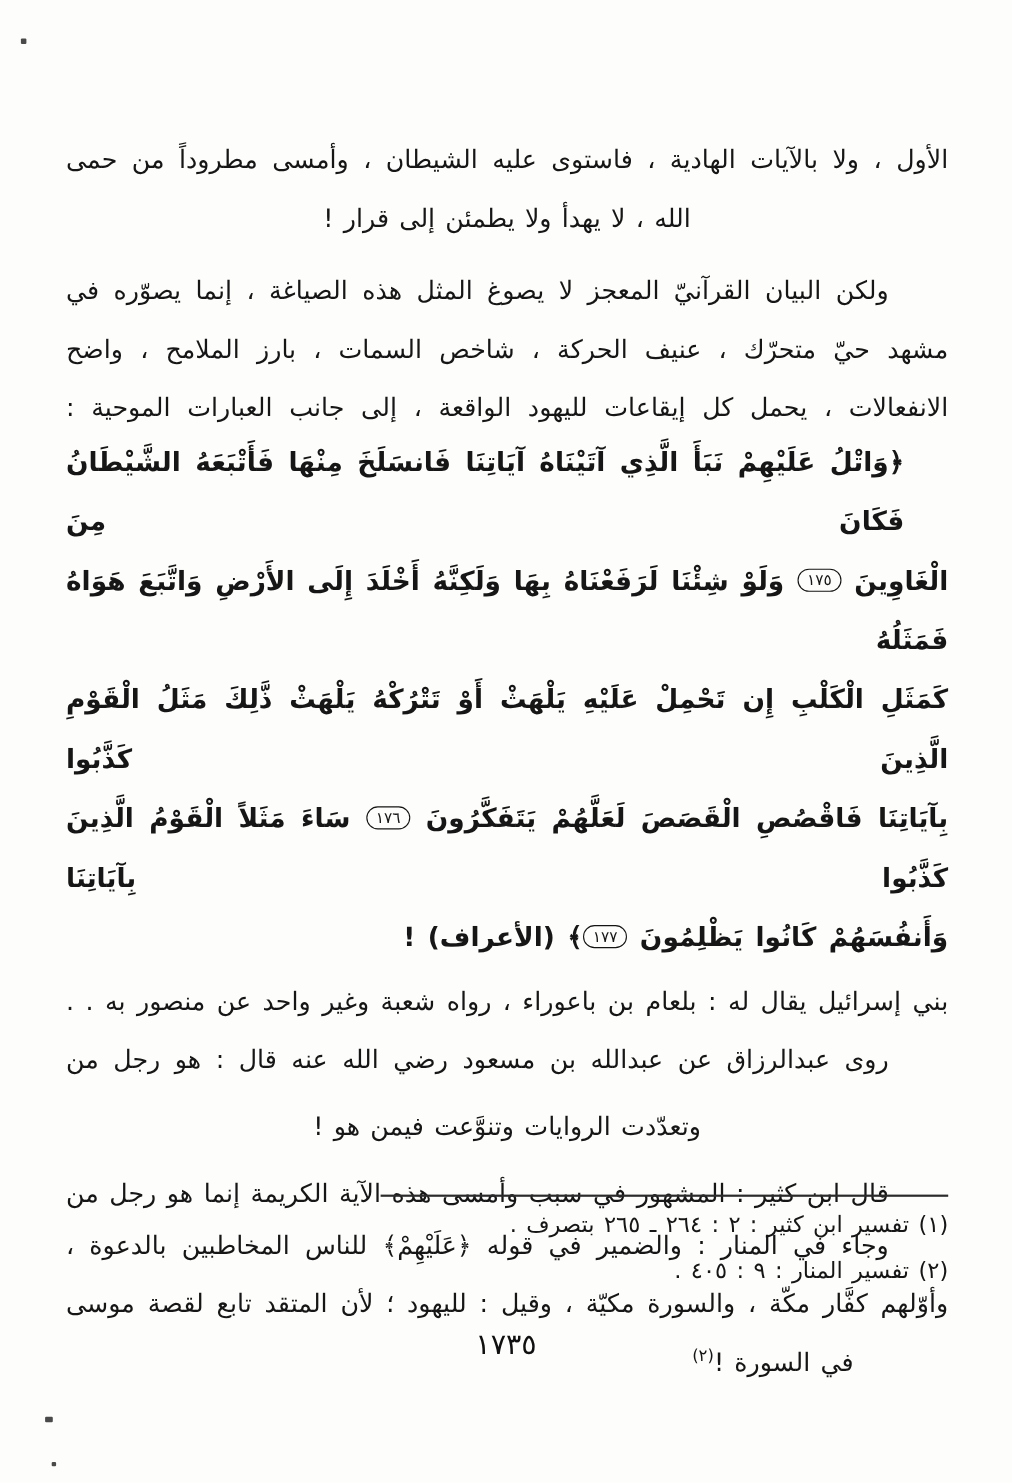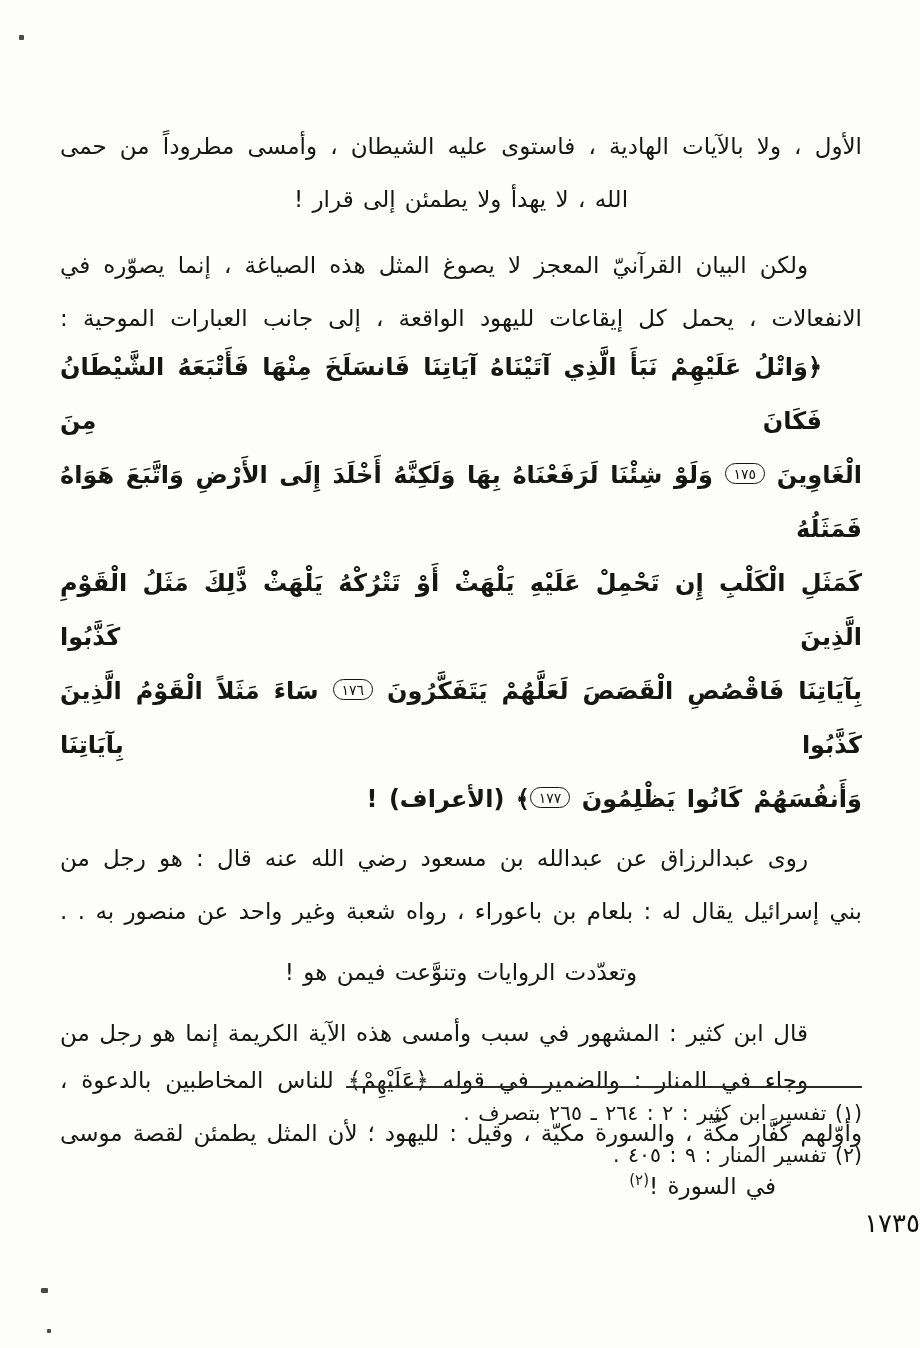--- a/index.html
+++ b/index.html
@@ -96,21 +96,21 @@
     line-height: 42px;
     text-align: right;
     word-spacing: 2px;
   }
 
   .page-number {
     position: absolute;
     top: 1208px;
     left: 0;
     width: 100%;
-    text-align: right;
+    text-align: center;
     font-size: 26px;
     letter-spacing: 2px;
     color: #101010;
     direction: rtl;
   }
 
   .speck { position: absolute; background: #4a4a4a; border-radius: 1px; }
   .speck-1 { left: 19px;  top: 35px;   width: 5px; height: 5px; }
   .speck-2 { left: 41px;  top: 1288px; width: 7px; height: 5px; }
   .speck-3 { left: 47px;  top: 1329px; width: 4px; height: 4px; }
@@ -126,20 +126,21 @@
 
   <main class="text-block">
 
     <section class="para para-intro">
       <div class="line fill">الأول ، ولا بالآيات الهادية ، فاستوى عليه الشيطان ، وأمسى مطروداً من حمى</div>
       <div class="line center">الله ، لا يهدأ ولا يطمئن إلى قرار !</div>
     </section>
 
     <section class="para para-bayan">
       <div class="line fill indent">ولكن البيان القرآنيّ المعجز لا يصوغ المثل هذه الصياغة ، إنما يصوّره في</div>
+      <div class="line fill">مشهد حيّ متحرّك ، عنيف الحركة ، شاخص السمات ، بارز الملامح ، واضح</div>
       <div class="line fill">الانفعالات ، يحمل كل إيقاعات لليهود الواقعة ، إلى جانب العبارات الموحية :</div>
     </section>
 
     <section class="para verse">
       <div class="line fill indent-sm">
         <span>﴿وَاتْلُ عَلَيْهِمْ نَبَأَ الَّذِي آتَيْنَاهُ آيَاتِنَا فَانسَلَخَ مِنْهَا فَأَتْبَعَهُ الشَّيْطَانُ فَكَانَ مِنَ</span>
       </div>
       <div class="line fill">
         <span>الْغَاوِينَ </span><span class="aya">١٧٥</span><span> وَلَوْ شِئْنَا لَرَفَعْنَاهُ بِهَا وَلَكِنَّهُ أَخْلَدَ إِلَى الأَرْضِ وَاتَّبَعَ هَوَاهُ فَمَثَلُهُ</span>
       </div>
@@ -148,35 +149,35 @@
       </div>
       <div class="line fill">
         <span>بِآيَاتِنَا فَاقْصُصِ الْقَصَصَ لَعَلَّهُمْ يَتَفَكَّرُونَ </span><span class="aya">١٧٦</span><span> سَاءَ مَثَلاً الْقَوْمُ الَّذِينَ كَذَّبُوا بِآيَاتِنَا</span>
       </div>
       <div class="line verse-last">
         <span>وَأَنفُسَهُمْ كَانُوا يَظْلِمُونَ </span><span class="aya">١٧٧</span><span>﴾ (الأعراف) !</span>
       </div>
     </section>
 
     <section class="para para-narr">
+      <div class="line fill">بني إسرائيل يقال له : بلعام بن باعوراء ، رواه شعبة وغير واحد عن منصور به . .</div>
       <div class="line fill indent">روى عبدالرزاق عن عبدالله بن مسعود رضي الله عنه قال : هو رجل من</div>
-      <div class="line fill">بني إسرائيل يقال له : بلعام بن باعوراء ، رواه شعبة وغير واحد عن منصور به . .</div>
     </section>
 
     <section class="para para-riwayat">
       <div class="line center">وتعدّدت الروايات وتنوَّعت فيمن هو !</div>
     </section>
 
     <section class="para para-kathir">
       <div class="line fill indent">قال ابن كثير : المشهور في سبب وأمسى هذه الآية الكريمة إنما هو رجل من</div>
     </section>
 
     <section class="para para-manar">
       <div class="line fill indent">وجاء في المنار : والضمير في قوله ﴿عَلَيْهِمْ﴾ للناس المخاطبين بالدعوة ،</div>
-      <div class="line fill">وأوّلهم كفَّار مكّة ، والسورة مكيّة ، وقيل : لليهود ؛ لأن المثل يطمئن لقصة موسى</div>
+      <div class="line fill">وأوّلهم كفَّار مكّة ، والسورة مكيّة ، وقيل : لليهود ؛ لأن المتقد تابع لقصة موسى</div>
       <div class="line manar-last-wrap">
         <span>في السورة !</span><sup class="fn-ref">(٢)</sup>
       </div>
     </section>
 
   </main>
 
   <footer class="footnotes">
     <div class="fn-rule"></div>
     <div class="fn-line">(١) تفسير ابن كثير : ٢ : ٢٦٤ ـ ٢٦٥ بتصرف .</div>

